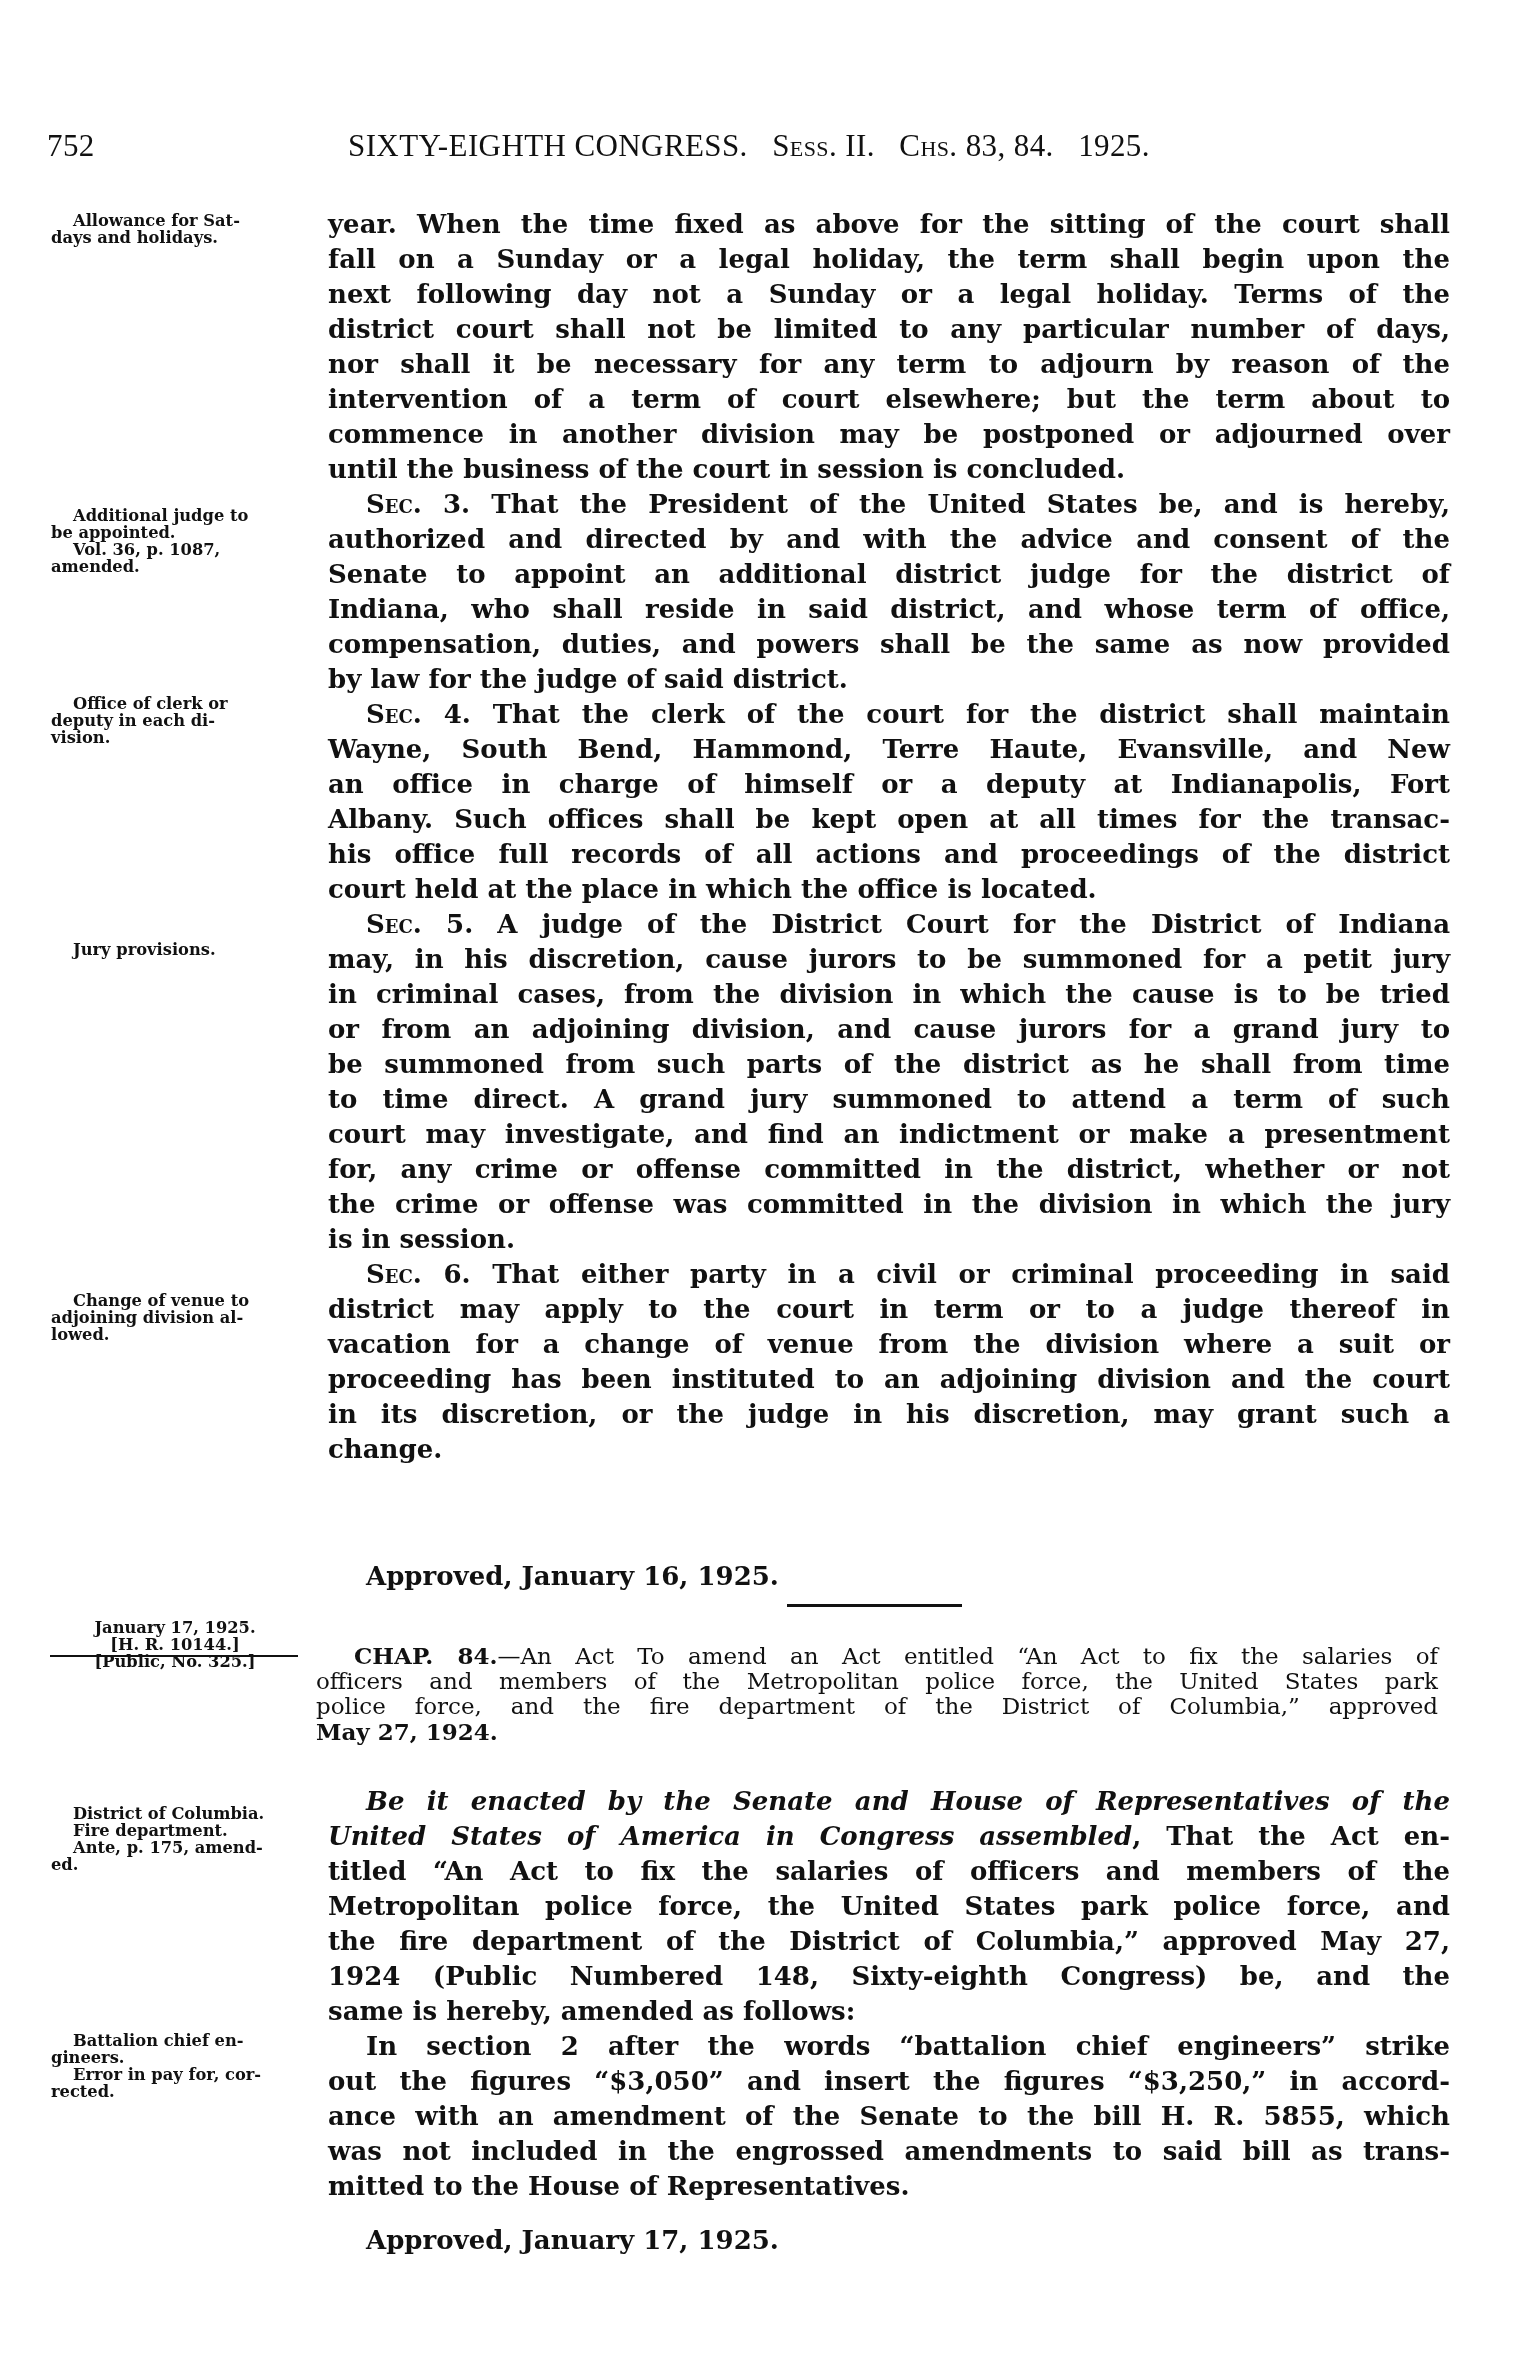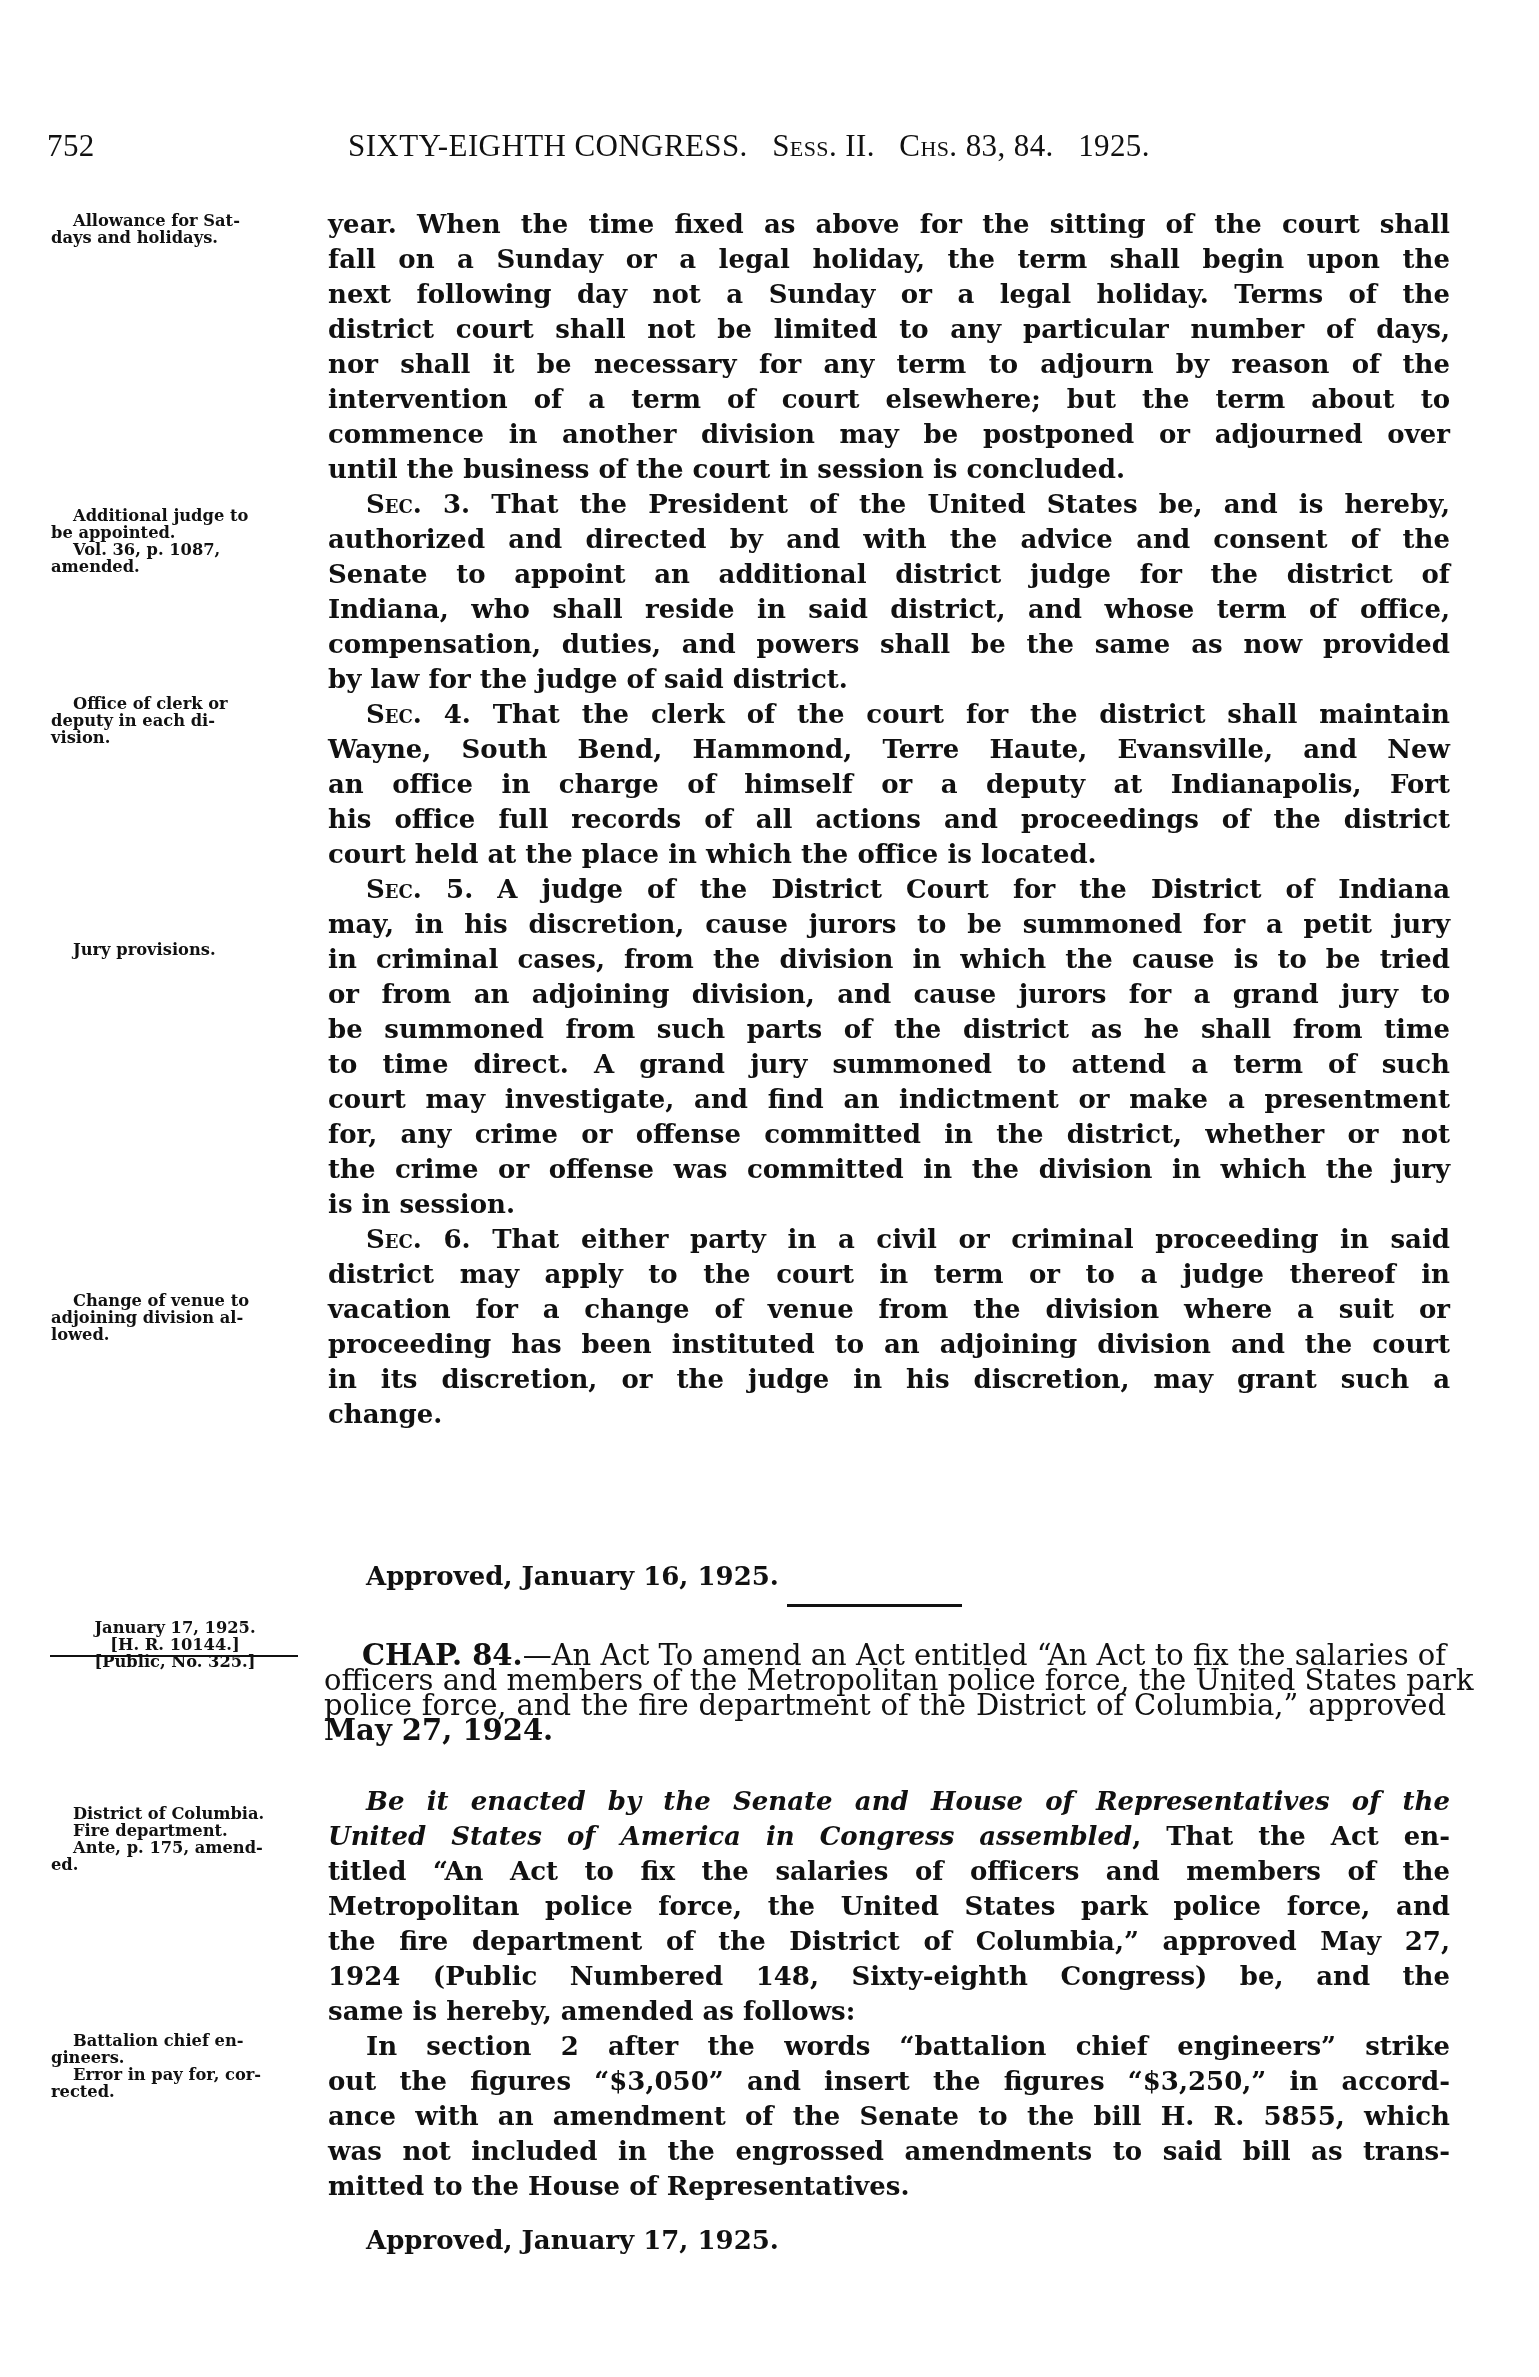--- a/index.html
+++ b/index.html
@@ -18,22 +18,22 @@
   .margin-note .center { text-align: center; display: block; }
   .body-block { position: absolute; left: 328px; width: 1122px;
                 font-family: "DejaVu Serif", serif; font-weight: bold; font-size: 26px; line-height: 35px;
                 text-align: justify; }
   .body-block .ln { display: block; white-space: nowrap; text-align-last: justify; text-align: justify; }
   .body-block .ln.last { text-align-last: left; }
   .body-block .ind { padding-left: 38px; }
   .sc { font-variant: small-caps; }
   .it { font-style: italic; }
   .rule { position: absolute; height: 2.6px; background: #111; }
-  .chap-title { position: absolute; left: 324px; width: 1122px;
-                font-family: "DejaVu Serif", serif; font-weight: bold; font-size: 29px; line-height: 25px; }
+  .chap-title { position: absolute; left: 316px; width: 1122px;
+                font-family: "DejaVu Serif", serif; font-weight: bold; font-size: 23px; line-height: 25px; }
   .chap-title .ln { display: block; white-space: nowrap; text-align: justify; text-align-last: justify; }
   .chap-title .ln.last { text-align-last: left; }
   .chap-title .ind { padding-left: 38px; }
 </style>
 </head>
 <body>
 
 <div class="page">
 
   <div class="header">
@@ -103,20 +103,21 @@
     <span class="ln ind"><span class="sc">Sec. 3.</span><span> That the President of the United States be, and is hereby,</span></span>
     <span class="ln">authorized and directed by and with the advice and consent of the</span>
     <span class="ln">Senate to appoint an additional district judge for the district of</span>
     <span class="ln">Indiana, who shall reside in said district, and whose term of office,</span>
     <span class="ln">compensation, duties, and powers shall be the same as now provided</span>
     <span class="ln last">by law for the judge of said district.</span>
 
     <span class="ln ind"><span class="sc">Sec. 4.</span><span> That the clerk of the court for the district shall maintain</span></span>
     <span class="ln">Wayne, South Bend, Hammond, Terre Haute, Evansville, and New</span>
     <span class="ln">an office in charge of himself or a deputy at Indianapolis, Fort</span>
+    <span class="ln">Albany.  Such offices shall be kept open at all times for the transac-</span>
     <span class="ln">his office full records of all actions and proceedings of the district</span>
     <span class="ln last">court held at the place in which the office is located.</span>
 
     <span class="ln ind"><span class="sc">Sec. 5.</span><span> A judge of the District Court for the District of Indiana</span></span>
     <span class="ln">may, in his discretion, cause jurors to be summoned for a petit jury</span>
     <span class="ln">in criminal cases, from the division in which the cause is to be tried</span>
     <span class="ln">or from an adjoining division, and cause jurors for a grand jury to</span>
     <span class="ln">be summoned from such parts of the district as he shall from time</span>
     <span class="ln">to time direct.  A grand jury summoned to attend a term of such</span>
     <span class="ln">court may investigate, and find an indictment or make a presentment</span>

